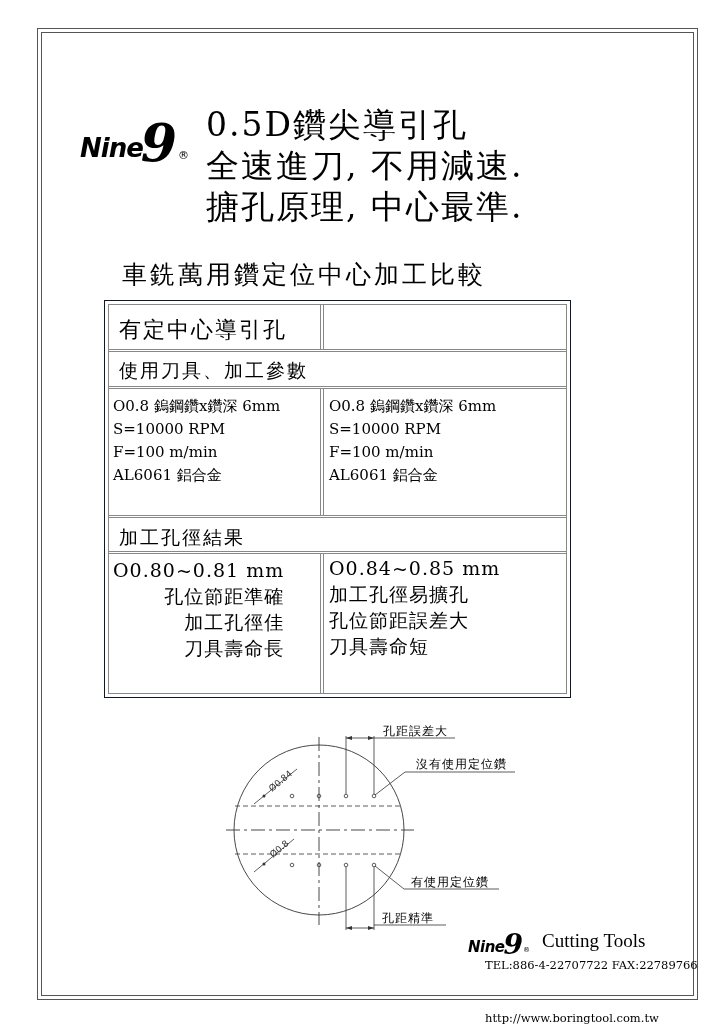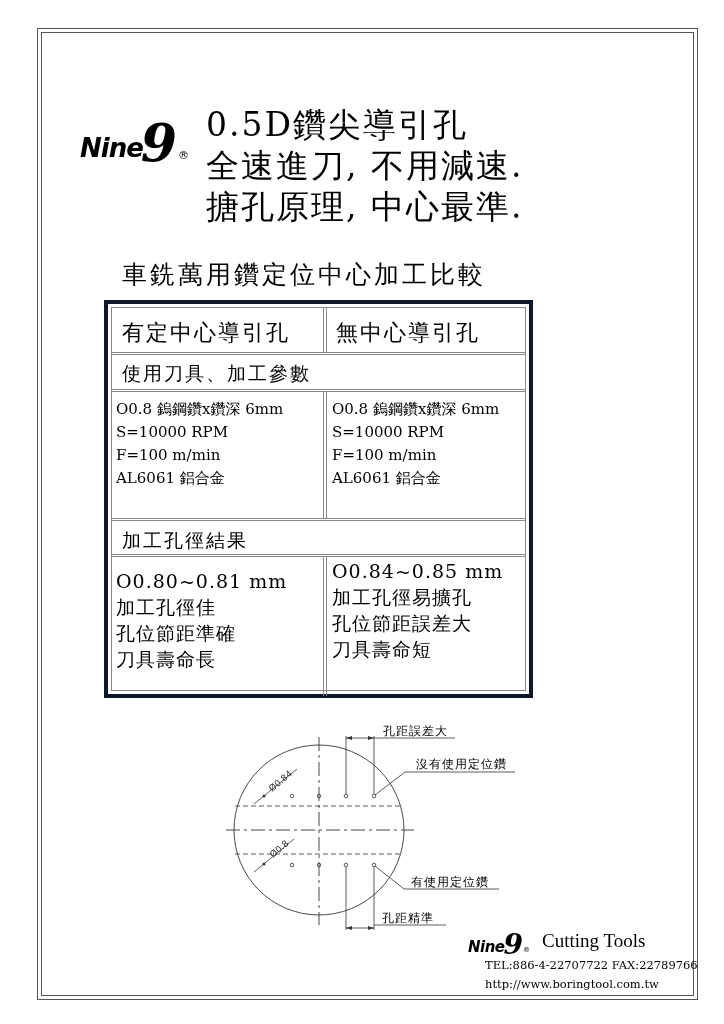--- a/index.html
+++ b/index.html
@@ -20,22 +20,22 @@
   .logo-main .nine-word { font-size:26px; letter-spacing:-1px; }
   .logo-main .nine-digit { font-size:52px; margin-left:-2px; vertical-align:-4px; }
   .logo-main .reg { font-size:11px; vertical-align:-2px; margin-left:1px; }
 
   .headline { position:absolute; left:206px; top:104px; font-size:33px; line-height:41px;
               letter-spacing:2px; white-space:nowrap; }
   .headline div { height:41px; }
 
   .subtitle { position:absolute; left:122px; top:258px; font-size:25px; letter-spacing:3px; white-space:nowrap; }
 
-  .cmp-table { position:absolute; left:104px; top:300px; width:429px; height:398px;
-               border:4px solid #0f172a; box-sizing:border-box; }
+  .cmp-table { position:absolute; left:104px; top:300px; width:467px; height:398px;
+               border:1px solid #0f172a; box-sizing:border-box; }
   .cmp-table .inner { position:absolute; left:3px; top:3px; right:3px; bottom:3px; border:1px solid #888; }
   .hcell { position:absolute; font-size:22px; letter-spacing:2px; white-space:nowrap; }
   .hline { position:absolute; left:0; right:0; height:3px; border-top:1px solid #888; border-bottom:1px solid #888; box-sizing:border-box; }
   .vline { position:absolute; width:4px; border-left:1px solid #888; border-right:1px solid #888; box-sizing:border-box; }
   .section-label { position:absolute; left:10px; font-size:19px; letter-spacing:2px; white-space:nowrap; }
   .param-cell { position:absolute; font-size:15px; line-height:23px; white-space:nowrap; }
   .result-cell { position:absolute; font-size:19px; line-height:26px; white-space:nowrap; letter-spacing:1px; }
 
   .diagram { position:absolute; left:0; top:0; width:724px; height:1024px; pointer-events:none; }
   .diagram text { font-family:"DejaVu Sans", sans-serif; }
@@ -65,21 +65,20 @@
   <div>全速進刀, 不用減速.</div>
   <div>搪孔原理, 中心最準.</div>
 </div>
 
 <div class="subtitle">車銑萬用鑽定位中心加工比較</div>
 
 <div class="cmp-table">
   <div class="inner">
 
     <div class="hcell" style="left:10px; top:10px;">有定中心導引孔</div>
-    <div class="hcell" style="left:224px; top:10px;">無中心導引孔</div>
     <div class="vline" style="left:211px; top:0; height:45px;"></div>
     <div class="hline" style="top:44px;"></div>
 
     <div class="section-label" style="top:53px;">使用刀具、加工參數</div>
     <div class="hline" style="top:81px;"></div>
 
     <div class="vline" style="left:211px; top:83px; height:127px;"></div>
     <div class="param-cell" style="left:4px; top:90px;">
       <div>O0.8 鎢鋼鑽x鑽深 6mm</div>
       <div>S=10000 RPM</div>
@@ -91,24 +90,24 @@
       <div>S=10000 RPM</div>
       <div>F=100 m/min</div>
       <div>AL6061 鋁合金</div>
     </div>
     <div class="hline" style="top:210px;"></div>
 
     <div class="section-label" style="top:220px;">加工孔徑結果</div>
     <div class="hline" style="top:246px;"></div>
 
     <div class="vline" style="left:211px; top:248px; height:140px;"></div>
-    <div class="result-cell" style="left:4px; top:260px;">
+    <div class="result-cell" style="left:4px; top:252px;text-align:right;">
       <div>O0.80~0.81 mm</div>
+      <div>孔位節距準確</div>
       <div>加工孔徑佳</div>
-      <div>孔位節距準確</div>
       <div>刀具壽命長</div>
     </div>
     <div class="result-cell" style="left:220px; top:250px;">
       <div>O0.84~0.85 mm</div>
       <div>加工孔徑易擴孔</div>
       <div>孔位節距誤差大</div>
       <div>刀具壽命短</div>
     </div>
   </div>
 </div>
@@ -164,13 +163,13 @@
 <div class="dlabel" style="left:383px; top:723px;">孔距誤差大</div>
 <div class="dlabel" style="left:416px; top:756px;">沒有使用定位鑽</div>
 <div class="dlabel" style="left:411px; top:874px;">有使用定位鑽</div>
 <div class="dlabel" style="left:382px; top:910px;">孔距精準</div>
 
 <div class="logo footer-logo">
   <span class="nine-word">Nine</span><span class="nine-digit">9</span><span class="reg">®</span>
 </div>
 <div class="footer-brand">Cutting Tools</div>
 <div class="footer-line" style="top:958px;">TEL:886-4-22707722 FAX:22789766</div>
-<div class="footer-line" style="top:977px;text-align:center;">http://www.boringtool.com.tw</div>
+<div class="footer-line" style="top:1011px;text-align:center;">http://www.boringtool.com.tw</div>
 
 </body></html>

